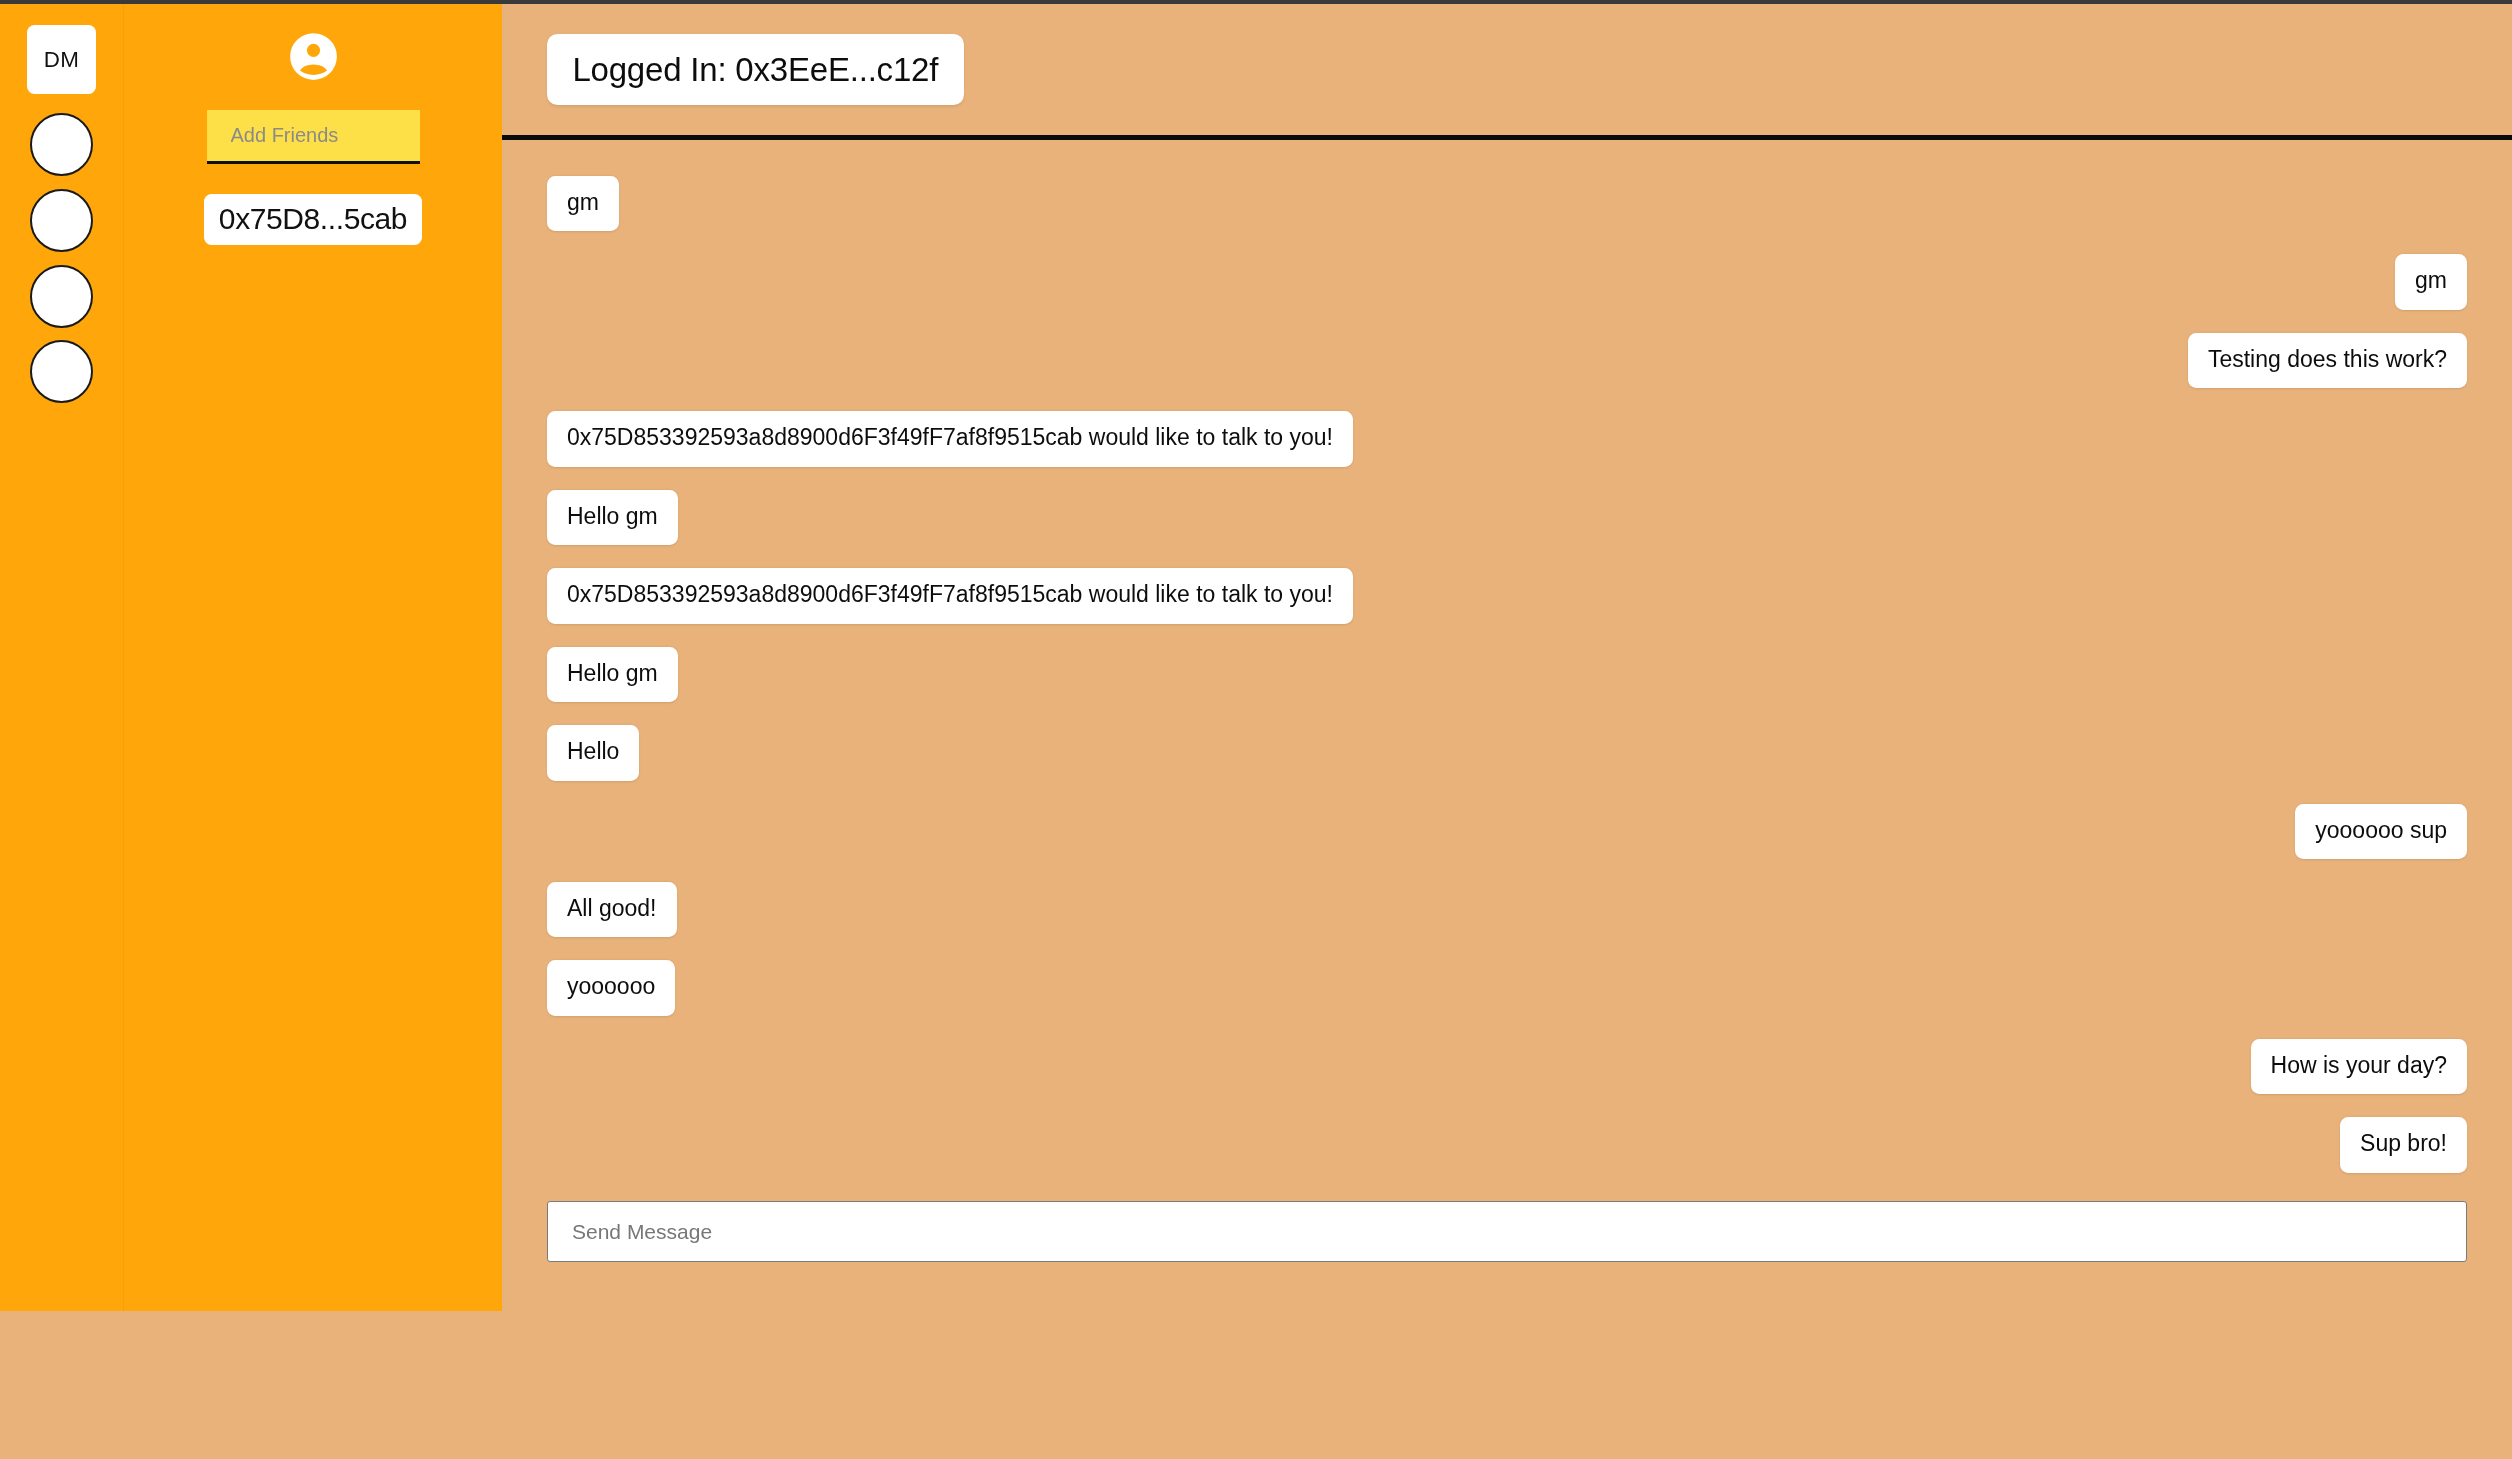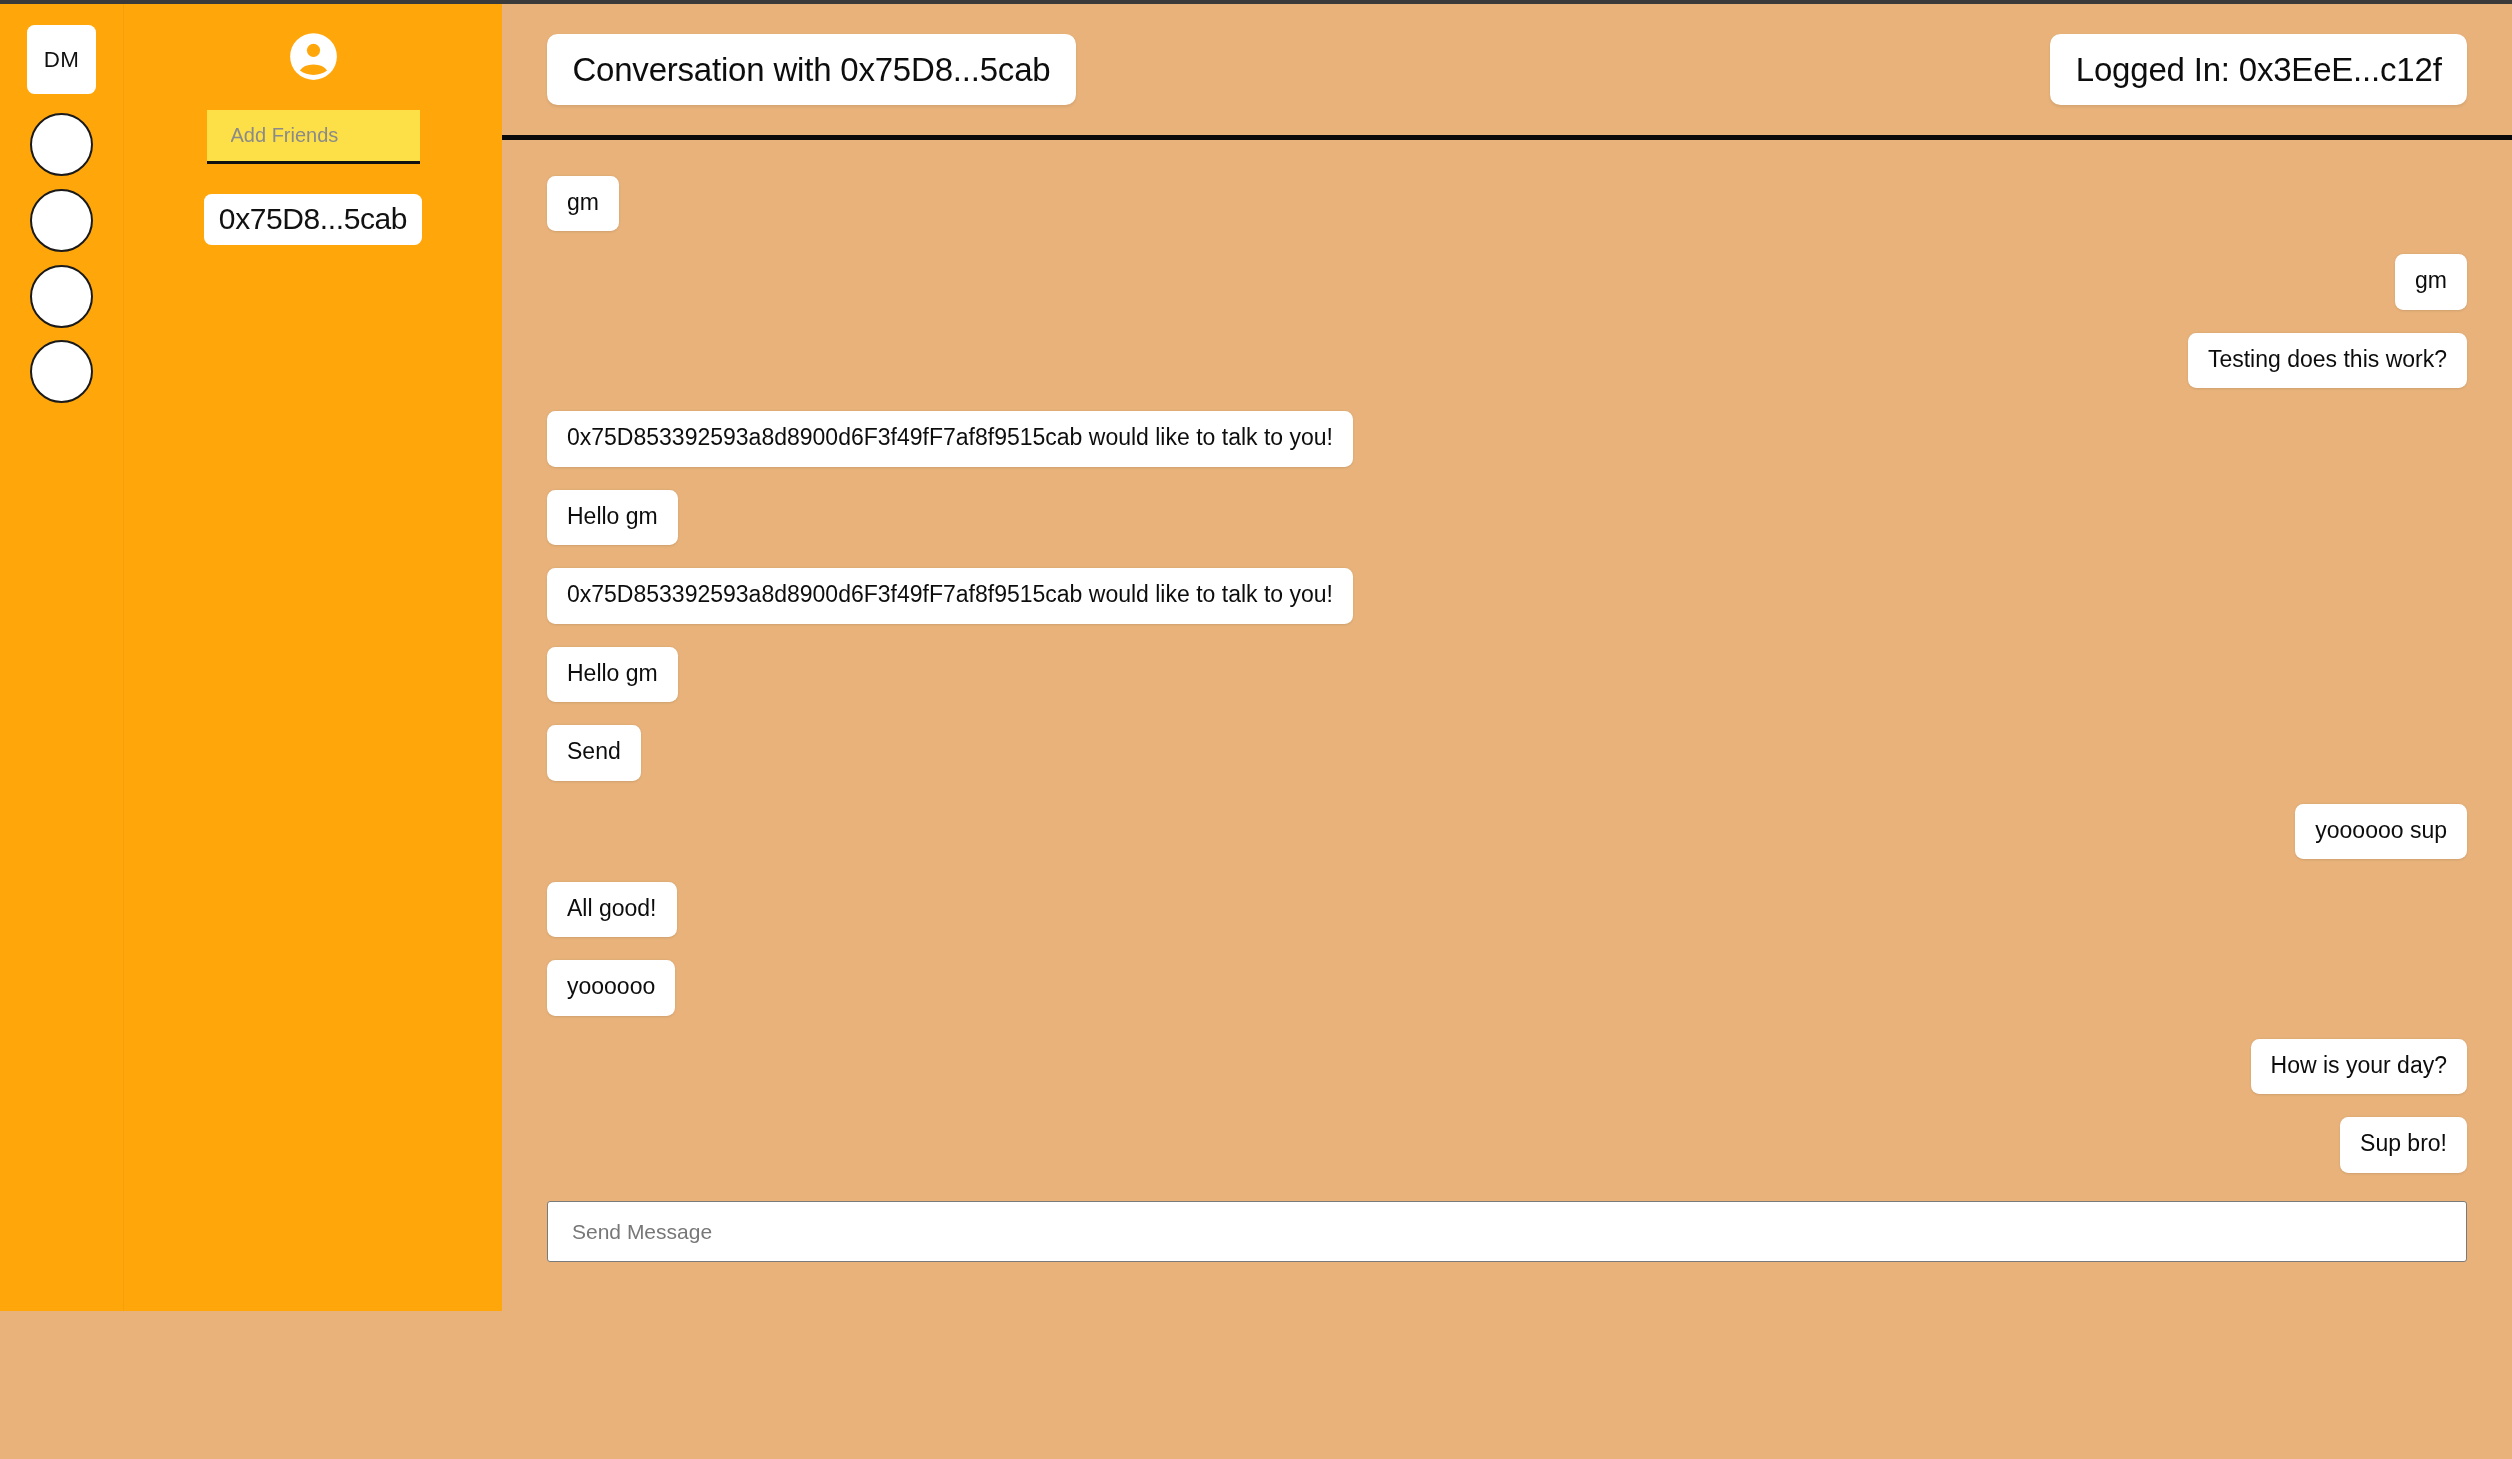--- a/index.html
+++ b/index.html
@@ -217,23 +217,20 @@
 
     <div class="friend-pill">
       <span>0x75D8...5cab</span>
     </div>
   </div>
 
   <div class="chat">
 
     <div class="chat-header">
       <div class="header-card">
-        <span>Conversation with 0x75D8...5cab</span>
-      </div>
-      <div class="header-card">
         <span>Logged In: 0x3EeE...c12f</span>
       </div>
     </div>
 
     <div class="messages" id="message-list">
         <div class="msg-row left">
           <div class="bubble">gm</div>
         </div>
         <div class="msg-row right">
           <div class="bubble">gm</div>
@@ -247,21 +244,21 @@
         <div class="msg-row left">
           <div class="bubble">Hello gm</div>
         </div>
         <div class="msg-row left">
           <div class="bubble">0x75D853392593a8d8900d6F3f49fF7af8f9515cab would like to talk to you!</div>
         </div>
         <div class="msg-row left">
           <div class="bubble">Hello gm</div>
         </div>
         <div class="msg-row left">
-          <div class="bubble">Send</div>
+          <div class="bubble">Hello</div>
         </div>
         <div class="msg-row right">
           <div class="bubble">yoooooo sup</div>
         </div>
         <div class="msg-row left">
           <div class="bubble">All good!</div>
         </div>
         <div class="msg-row left">
           <div class="bubble">yoooooo</div>
         </div>

